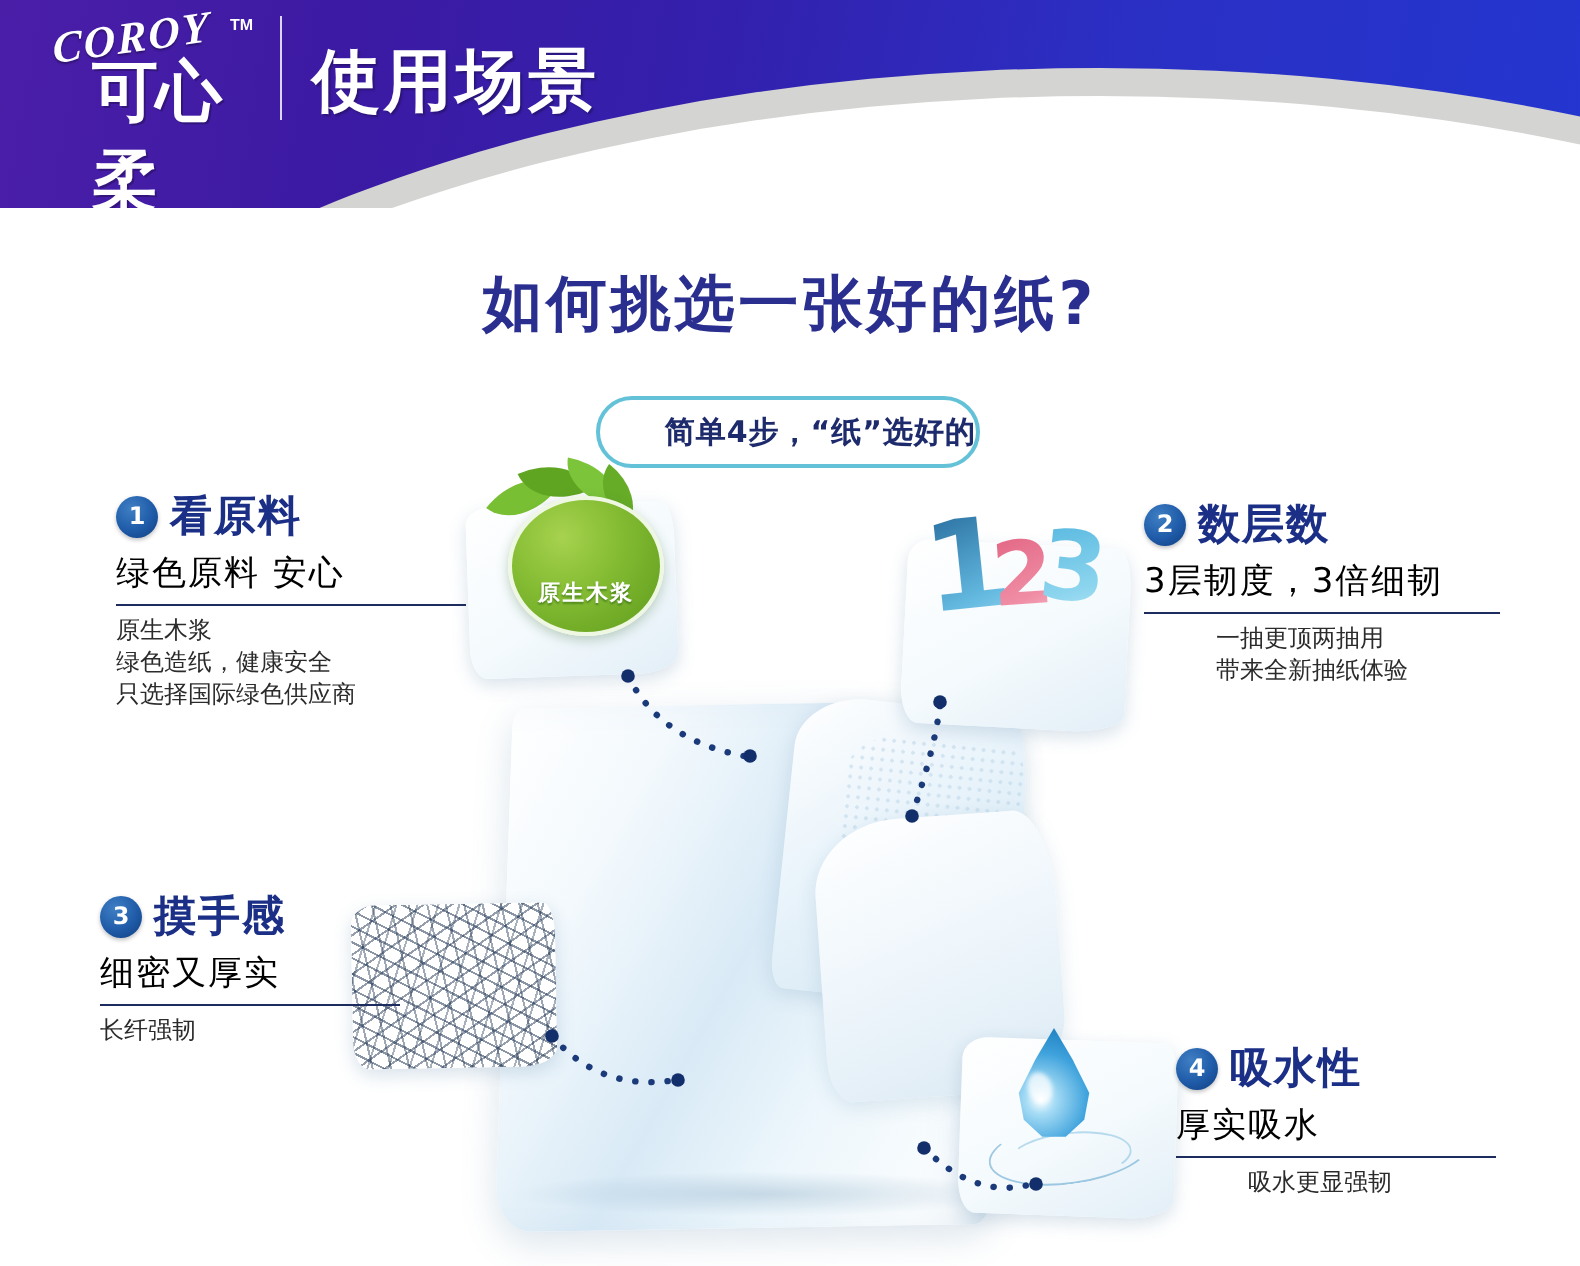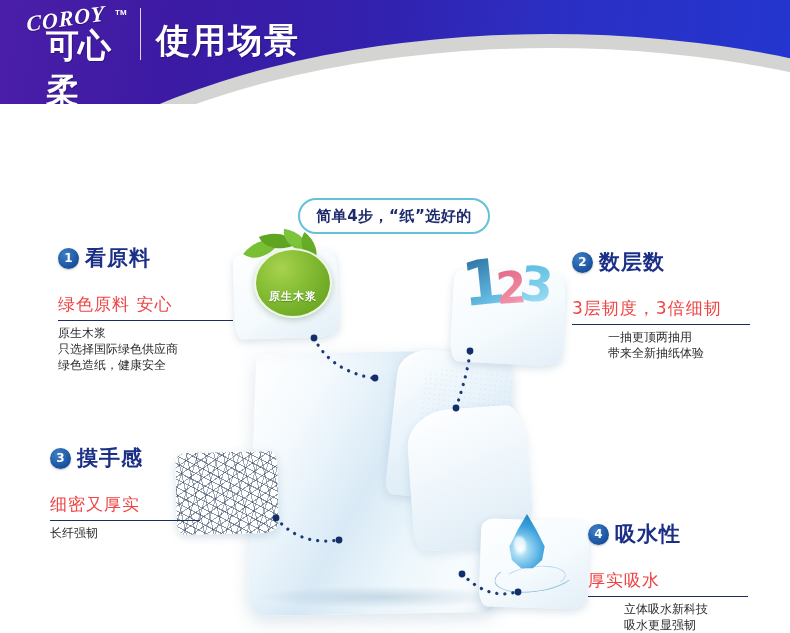--- a/index.html
+++ b/index.html
@@ -68,21 +68,21 @@
   .main-title{
     position:absolute;left:0;top:132px;width:790px;text-align:center;
     font-family:"DejaVu Sans",sans-serif;
     font-weight:bold;font-size:30px;color:#2a2f8f;letter-spacing:2px;
   }
   .bubble{
     position:absolute;left:298px;top:198px;
     width:192px;height:36px;
     border:2px solid #63c2d8;border-radius:18px;
     background:#ffffff;
-    display:flex;align-items:center;justify-content:center;
+    display:flex;align-items:center;justify-content:flex-end;
     box-sizing:border-box;
   }
   .bubble-text{
     font-family:"DejaVu Sans",sans-serif;
     font-size:15px;color:#1d2a6b;font-weight:bold;letter-spacing:.5px;
     white-space:nowrap;
   }
 
   
   .tissue-main{
@@ -232,21 +232,21 @@
     box-shadow:0 1px 2px rgba(0,0,0,.25);
     flex:0 0 auto;
   }
   .feat-title{
     font-family:"DejaVu Sans",sans-serif;
     font-weight:bold;font-size:21px;color:#1b2f86;letter-spacing:1px;
     white-space:nowrap;
   }
   .feat-sub{
     font-family:"DejaVu Sans",sans-serif;
-    font-size:17px;color:#ef4444;margin-top:21px;letter-spacing:1px;
+    font-size:17px;color:#000000;margin-top:3px;letter-spacing:1px;
     white-space:nowrap;
   }
   .rule{height:1px;background:#1c2c5e;margin-top:4px;}
   .feat-body{
     font-family:"DejaVu Sans",sans-serif;
     font-size:12px;color:#2b2b2b;line-height:16px;margin-top:4px;
     white-space:nowrap;
   }
   .feat-right .feat-head,.feat-right .feat-sub,.feat-right .feat-body{direction:ltr;}
 
@@ -273,20 +273,21 @@
 
     <div class="logo-block">
       <div class="logo-script">COROY</div>
       <div class="logo-tm">TM</div>
       <div class="logo-cn">可心柔</div>
     </div>
     <div class="logo-divider"></div>
     <div class="header-title">使用场景</div>
   </div>
 
+  <div class="main-title">如何挑选一张好的纸?</div>
 
   <div class="bubble">
     <div class="bubble-text">简单4步，“纸”选好的</div>
   </div>
 
   <div class="tissue-main"></div>
   <div class="tissue-fold-a"></div>
   <div class="tissue-emboss"></div>
   <div class="tissue-fold-b"></div>
   <div class="tissue-shadow"></div>
@@ -336,22 +337,22 @@
 
   <div class="feature" id="feature-1">
     <div class="feat-head">
       <div class="badge">1</div>
       <div class="feat-title">看原料</div>
     </div>
     <div class="feat-sub">绿色原料 安心</div>
     <div class="rule"></div>
     <div class="feat-body">
       <div>原生木浆</div>
+      <div>绿色造纸，健康安全</div>
       <div>只选择国际绿色供应商</div>
-      <div>绿色造纸，健康安全</div>
     </div>
   </div>
 
   <div class="feature feat-right" id="feature-2">
     <div class="feat-head">
       <div class="badge">2</div>
       <div class="feat-title">数层数</div>
     </div>
     <div class="feat-sub">3层韧度，3倍细韧</div>
     <div class="rule"></div>
@@ -374,18 +375,17 @@
   </div>
 
   <div class="feature feat-right" id="feature-4">
     <div class="feat-head">
       <div class="badge">4</div>
       <div class="feat-title">吸水性</div>
     </div>
     <div class="feat-sub">厚实吸水</div>
     <div class="rule"></div>
     <div class="feat-body indent">
-      <div>立体吸水新科技</div>
       <div>吸水更显强韧</div>
     </div>
   </div>
 
 </div>
 
 </body></html>

